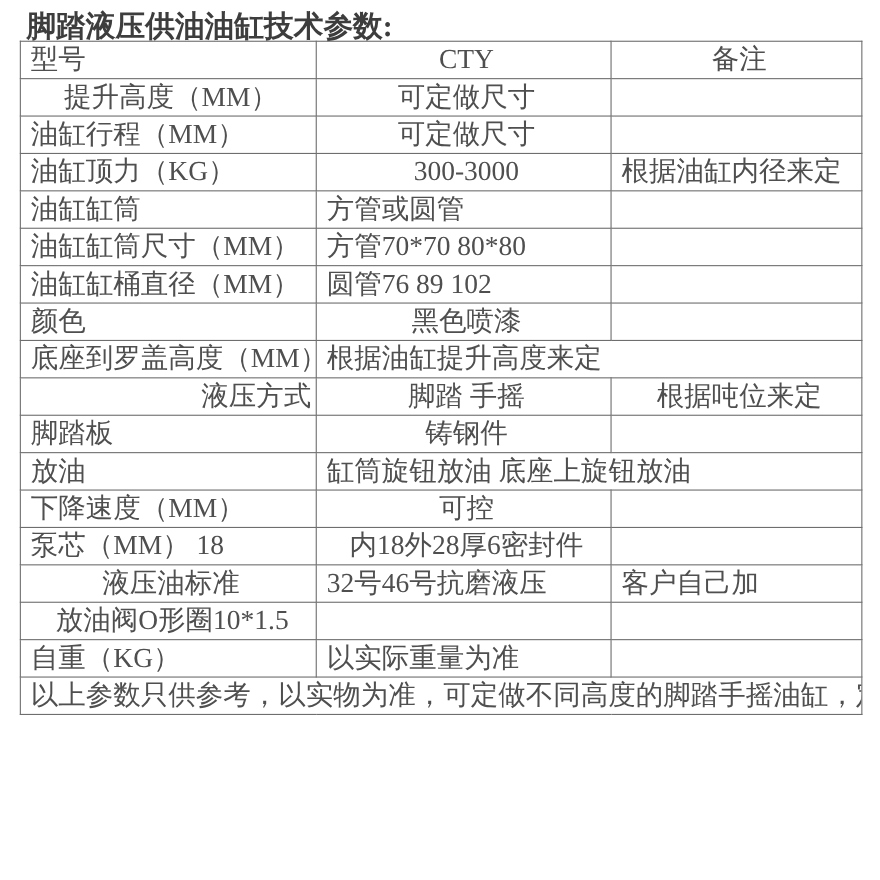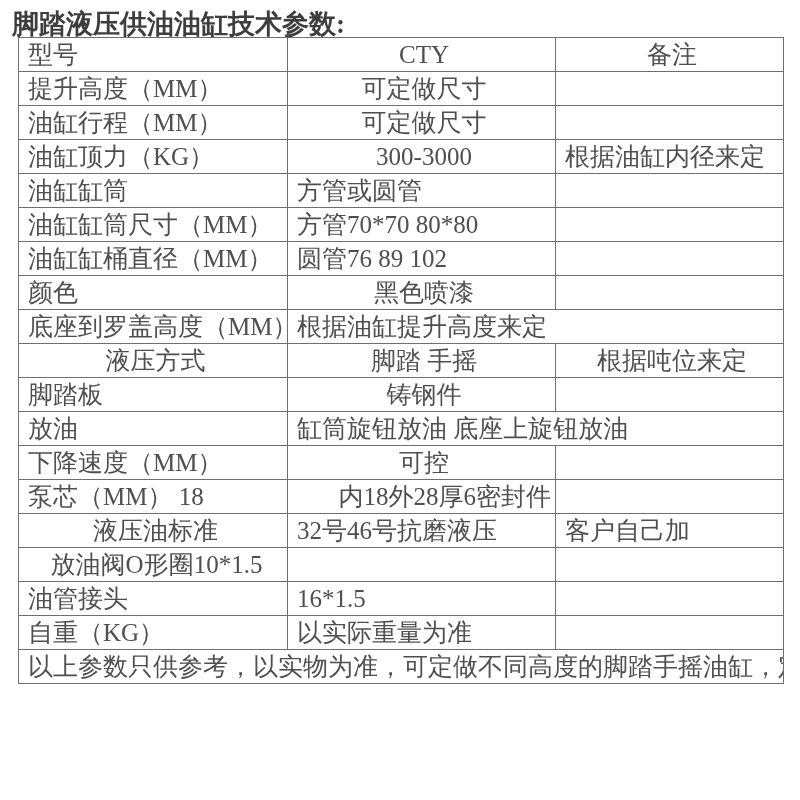--- a/index.html
+++ b/index.html
@@ -11,21 +11,21 @@
   html,body{width:800px;background:var(--bg-color);}
   body{
     font-family:"Liberation Serif","DejaVu Serif",serif;
     color:var(--text-color);
     position:relative;
     width:800px;height:800px;
     overflow:hidden;
   }
   .page-title{
     position:absolute;
-    left:12px;top:6px;
+    left:24px;top:6px;
     font-size:27px;
     font-weight:bold;
     color:#3d3d3d;
     letter-spacing:0px;
     white-space:nowrap;
   }
   table.spec-table{
     position:absolute;
     left:18px;top:37px;
     width:765px;
@@ -64,21 +64,21 @@
       <col class="c2">
       <col class="c3">
   </colgroup>
   <tbody id="spec-rows">
       <tr>
         <td style="text-align: left;">型号</td>
         <td style="text-align: center;">CTY</td>
         <td style="text-align: center;">备注</td>
       </tr>
       <tr>
-        <td style="text-align: left;">提升高度（MM）</td>
+        <td style="text-align: center;">提升高度（MM）</td>
         <td style="text-align: center;">可定做尺寸</td>
         <td style="text-align: left;"></td>
       </tr>
       <tr>
         <td style="text-align: left;">油缸行程（MM）</td>
         <td style="text-align: center;">可定做尺寸</td>
         <td style="text-align: left;"></td>
       </tr>
       <tr>
         <td style="text-align: left; margin-left: 35px;">油缸顶力（KG）</td>
@@ -103,56 +103,51 @@
       <tr>
         <td style="text-align: left;">颜色</td>
         <td style="text-align: center;">黑色喷漆</td>
         <td style="text-align: left;"></td>
       </tr>
       <tr>
         <td style="text-align: left;">底座到罗盖高度（MM）</td>
         <td colspan="2" style="text-align: left;">根据油缸提升高度来定</td>
       </tr>
       <tr>
-        <td style="text-align: center;">液压方式</td>
+        <td style="text-align: right;">液压方式</td>
         <td style="text-align: center;">脚踏 手摇</td>
         <td style="text-align: center;">根据吨位来定</td>
       </tr>
       <tr>
         <td style="text-align: left;">脚踏板</td>
         <td style="text-align: center;">铸钢件</td>
         <td style="text-align: left;"></td>
       </tr>
       <tr>
         <td style="text-align: left;">放油</td>
         <td colspan="2" style="text-align: left;">缸筒旋钮放油 底座上旋钮放油</td>
       </tr>
       <tr>
         <td style="text-align: left;">下降速度（MM）</td>
         <td style="text-align: center;">可控</td>
         <td style="text-align: left;"></td>
       </tr>
       <tr>
         <td style="text-align: left;">泵芯（MM）  18</td>
-        <td style="text-align: right;">内18外28厚6密封件</td>
+        <td style="text-align: center;">内18外28厚6密封件</td>
         <td style="text-align: left;"></td>
       </tr>
       <tr>
         <td style="text-align: center;">液压油标准</td>
         <td style="text-align: left;">32号46号抗磨液压</td>
         <td style="text-align: left;">客户自己加</td>
       </tr>
       <tr>
         <td style="text-align: center; padding-left: 11px;">放油阀O形圈10*1.5</td>
         <td style="text-align: left;"></td>
-        <td style="text-align: left;"></td>
-      </tr>
-      <tr>
-        <td style="text-align: left;">油管接头</td>
-        <td style="text-align: left;">16*1.5</td>
         <td style="text-align: left;"></td>
       </tr>
       <tr>
         <td style="text-align: left;">自重（KG）</td>
         <td style="text-align: left;">以实际重量为准</td>
         <td style="text-align: left;"></td>
       </tr>
     </tbody>
   <tbody>
     <tr>

